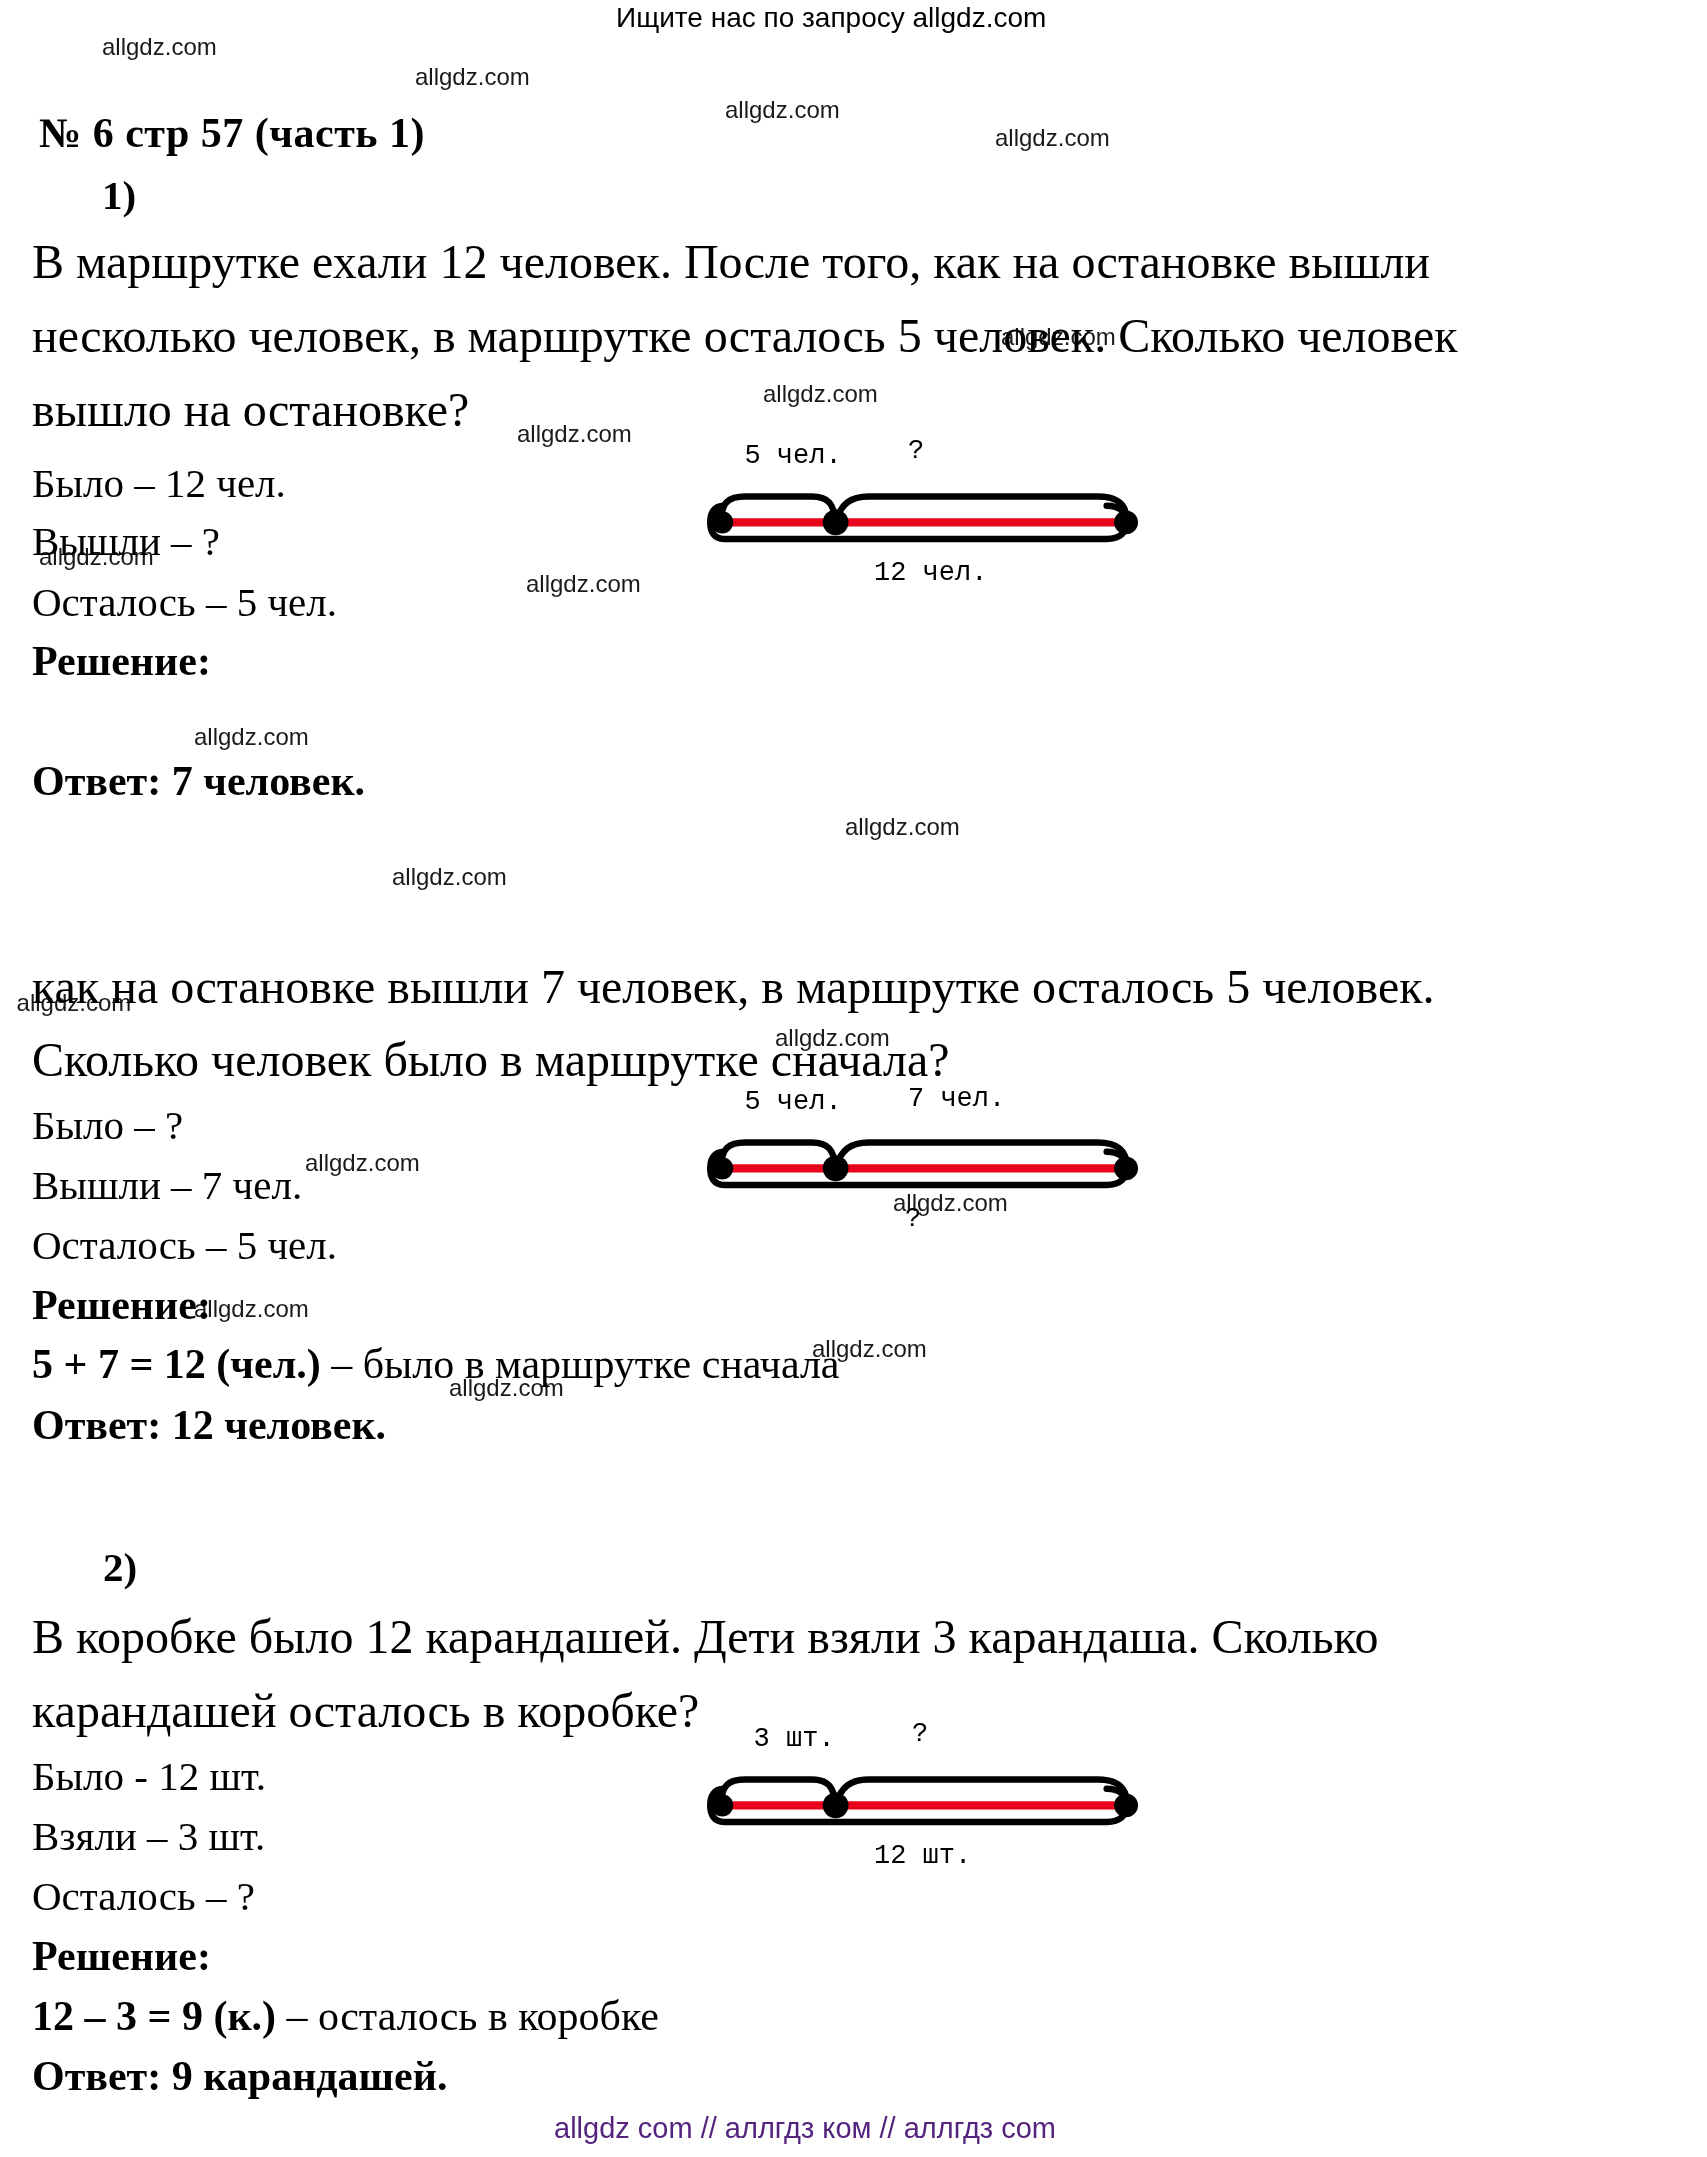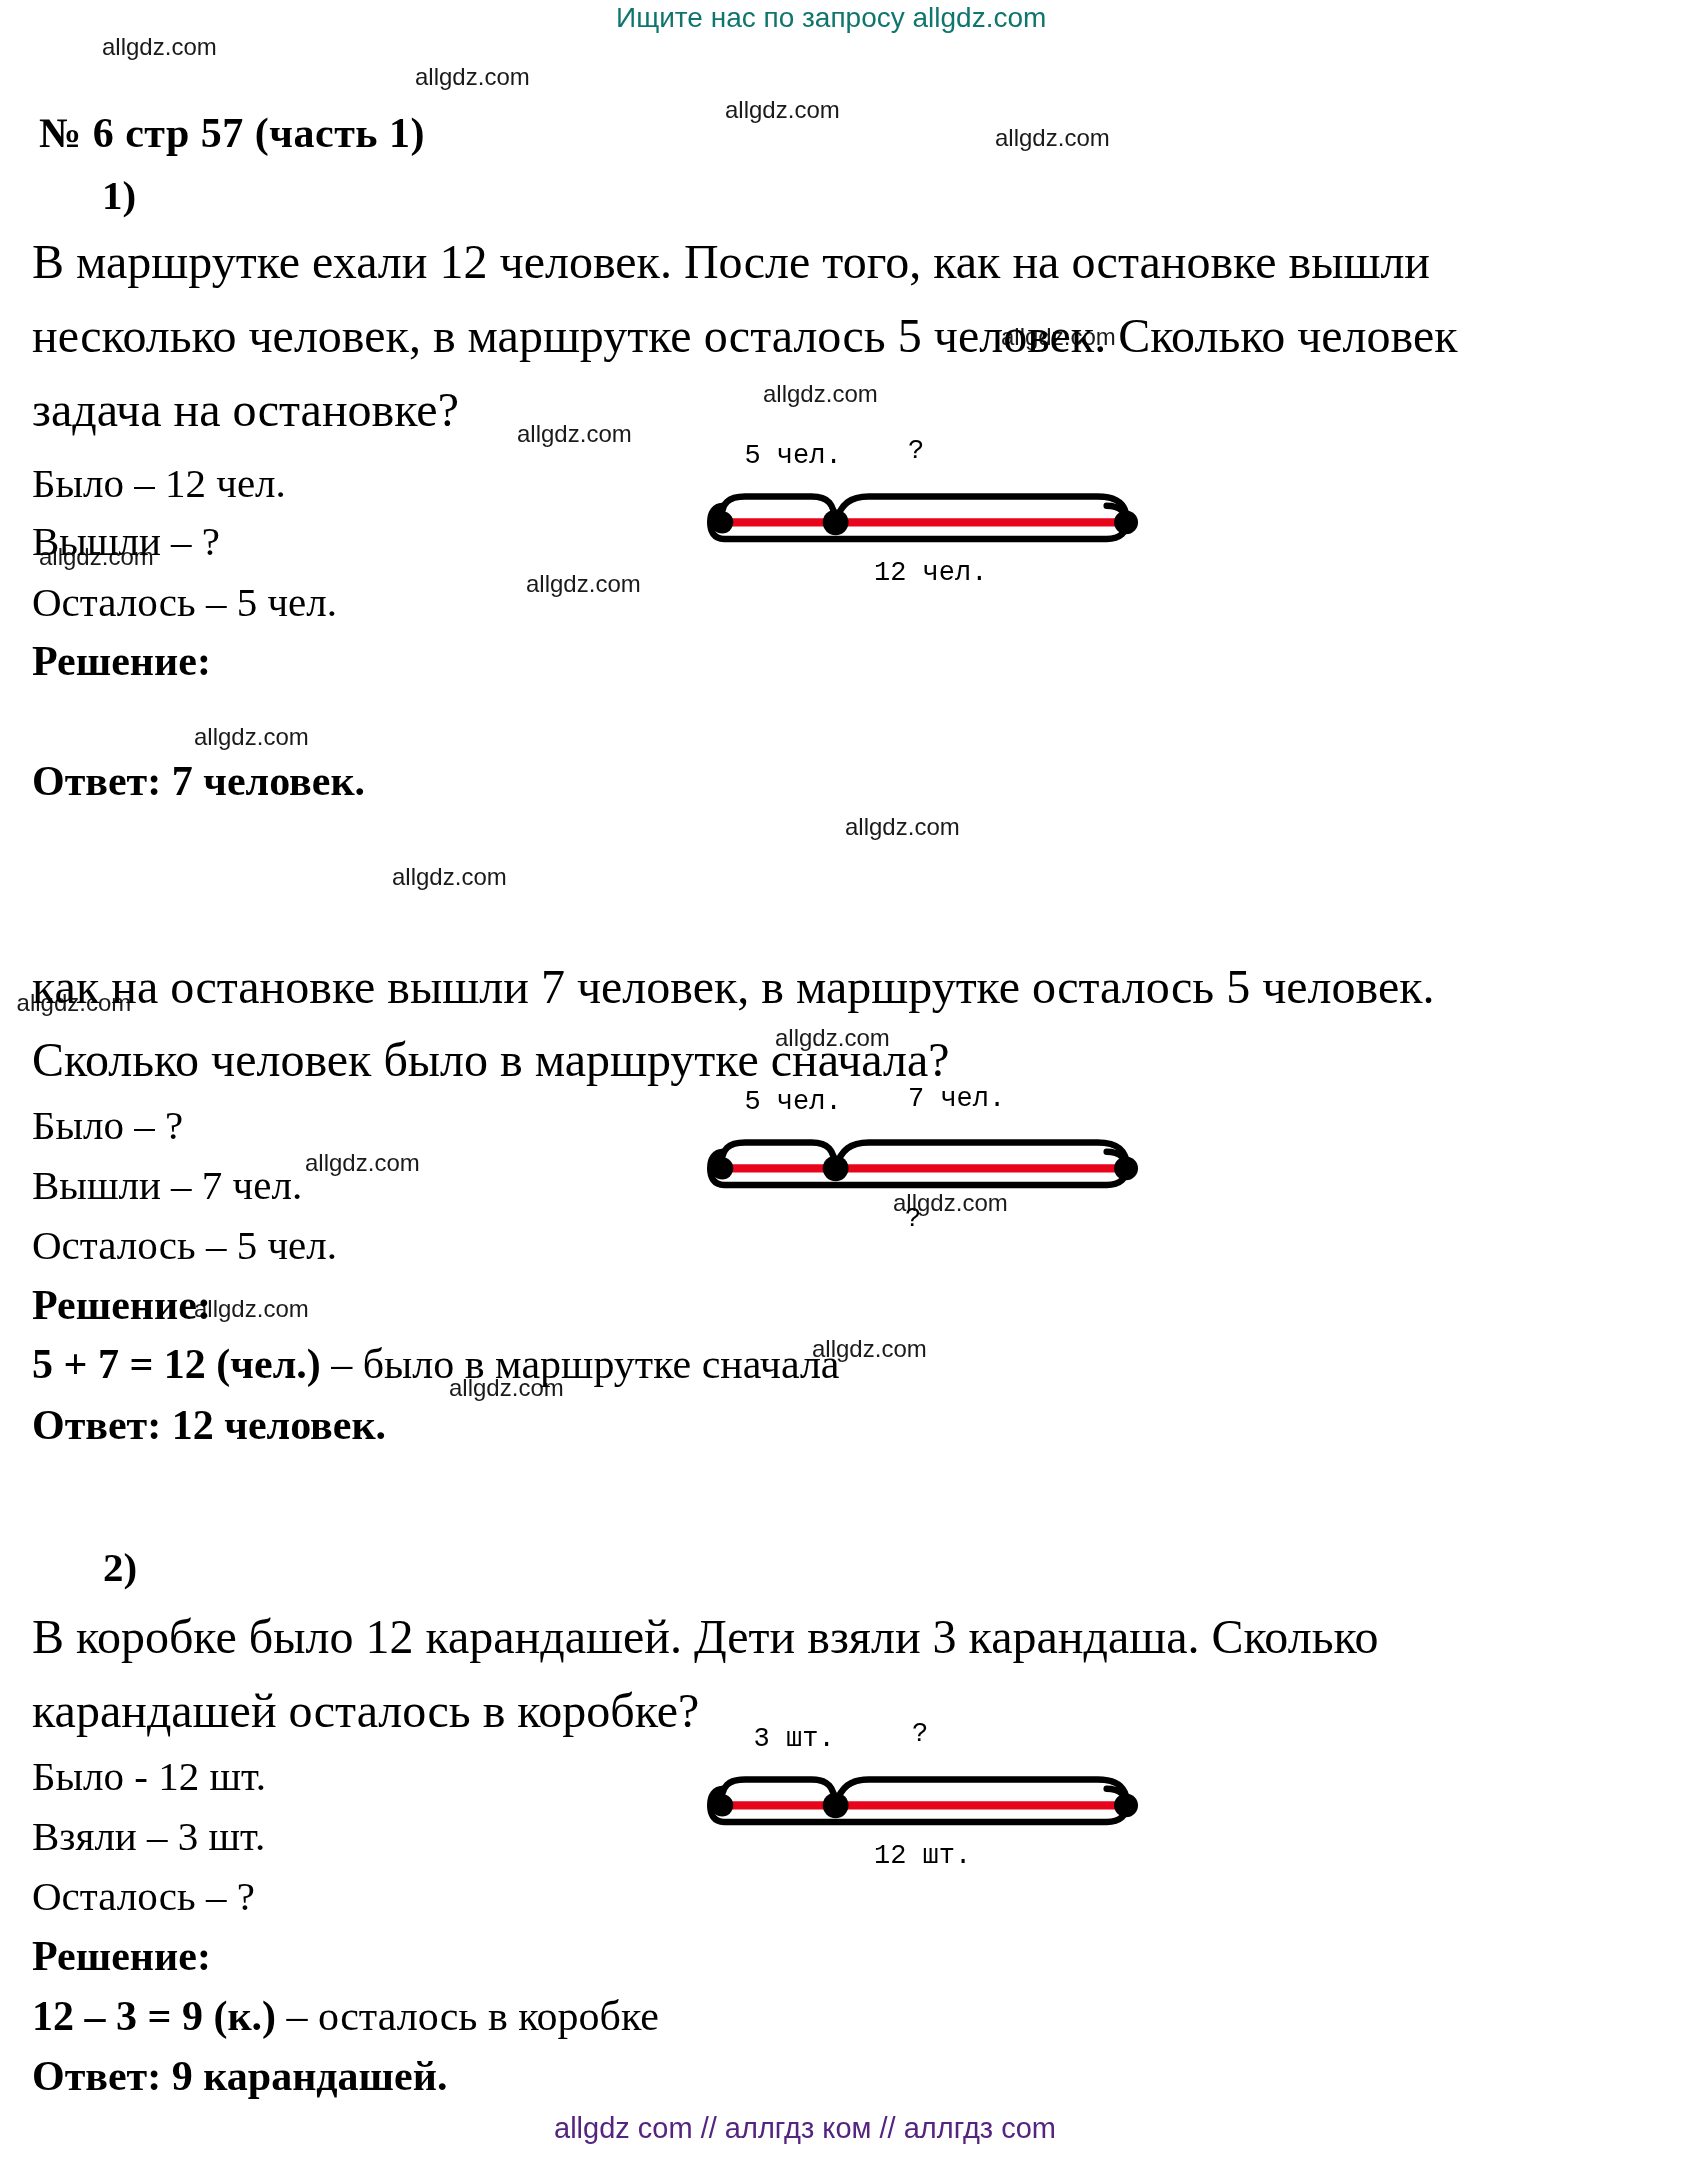--- a/index.html
+++ b/index.html
@@ -29,21 +29,21 @@
     font-family: "Liberation Sans", "DejaVu Sans", sans-serif;
     font-size: 24px;
     color: #1a1a1a;
     white-space: nowrap;
     letter-spacing: 0px;
   }
   .wm-green {
     position: absolute;
     font-family: "Liberation Sans", "DejaVu Sans", sans-serif;
     font-size: 28px;
-    color: #0f766e;
+    color: #000000;
     white-space: nowrap;
     font-weight: 400;
   }
   .footer-wm {
     position: absolute;
     font-family: "Liberation Sans", "DejaVu Sans", sans-serif;
     font-size: 29px;
     color: #54247f;
     white-space: nowrap;
   }
@@ -120,21 +120,21 @@
       <div class="wm" style="left: 812px; top: 1335px; color: rgb(26, 26, 26);">allgdz.com</div>
       <div class="wm" style="left: 449px; top: 1374px; color: rgb(26, 26, 26);">allgdz.com</div>
     </div>
 
   <div class="abs title" style="left:39px; top:109px;">№ 6 стр 57 (часть 1)</div>
 
   <div class="abs subnum" style="left:102px; top:171px;">1)</div>
 
   <div class="abs para" style="left:32px; top:238px;">В маршрутке ехали 12 человек. После того, как на остановке вышли</div>
   <div class="abs para" style="left:32px; top:312px;">несколько человек, в маршрутке осталось 5 человек. Сколько человек</div>
-  <div class="abs para" style="left:32px; top:386px;">задача на остановке?</div>
+  <div class="abs para" style="left:32px; top:386px;">вышло на остановке?</div>
 
   <div class="abs cond" style="left:32px; top:459px;">Было – 12 чел.</div>
   <div class="abs cond" style="left:32px; top:517px;">Вышли – ?</div>
   <div class="abs cond" style="left:32px; top:578px;">Осталось – 5 чел.</div>
 
   <div class="abs heading" style="left:32px; top:637px;">Решение:</div>
 
 
   <div class="abs answer" style="left:32px; top:757px;">Ответ: 7 человек.</div>
 

